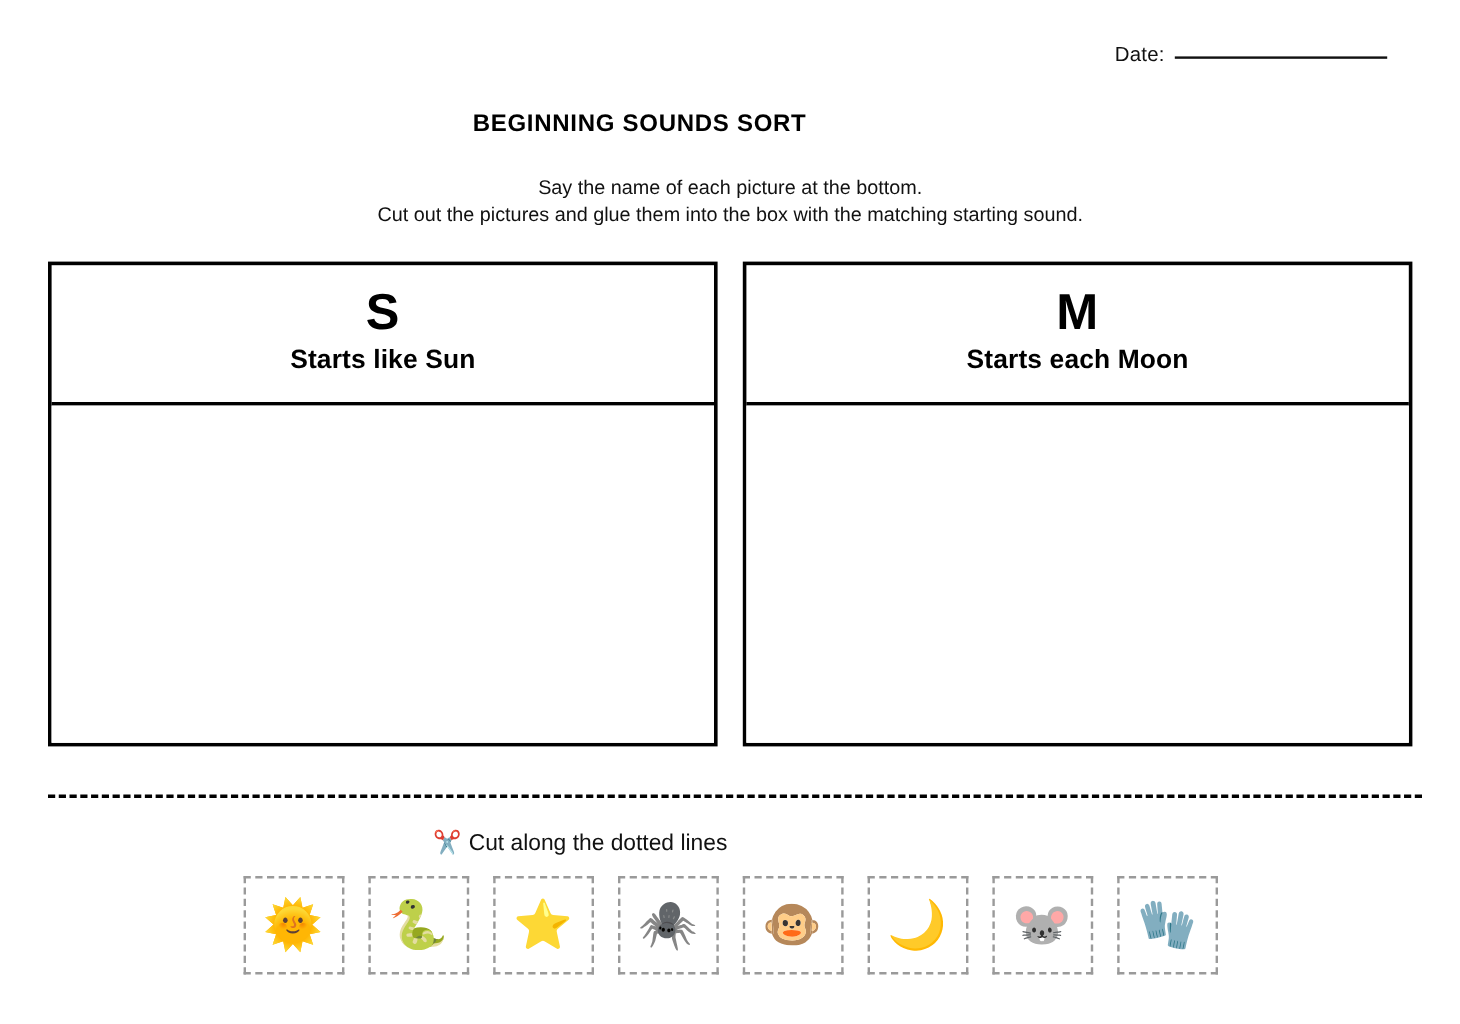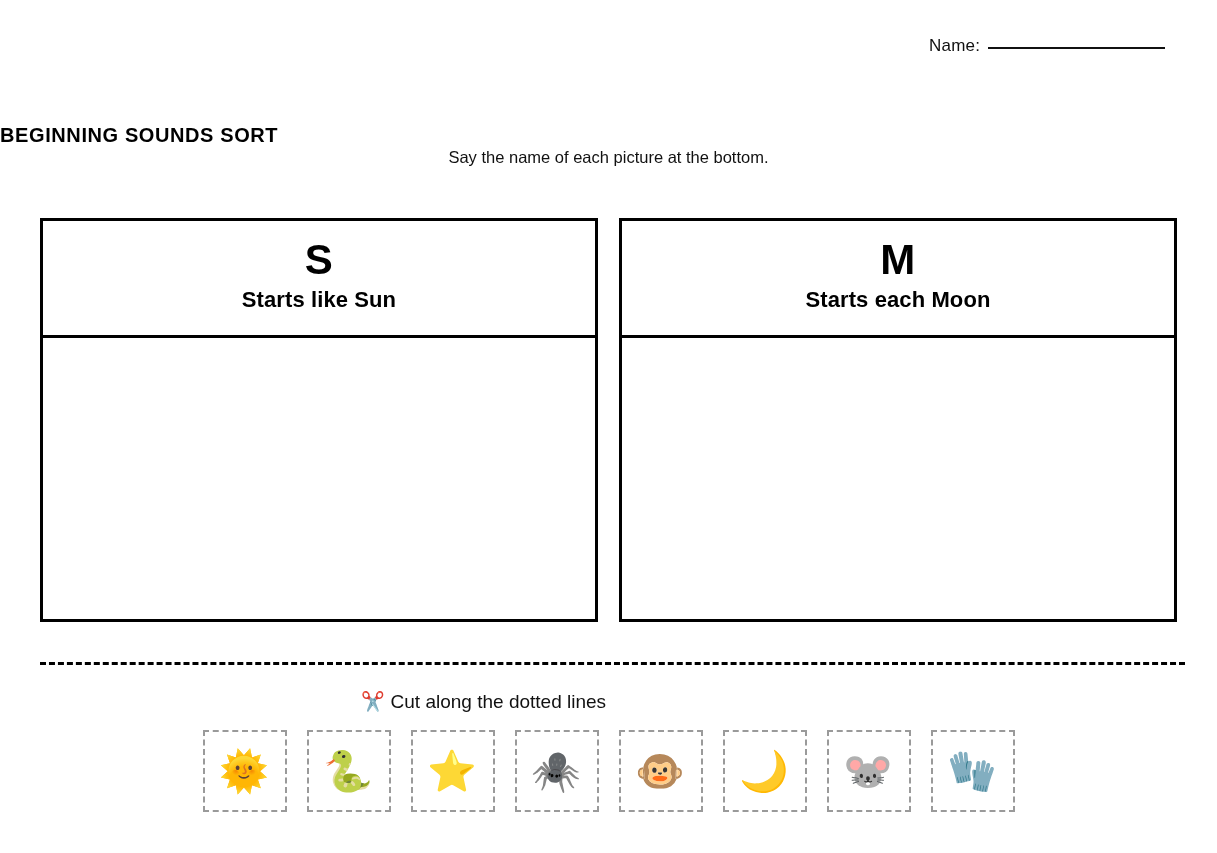--- a/index.html
+++ b/index.html
@@ -47,25 +47,24 @@
   }
   .rule-name { width: 203px; }
   .rule-date { width: 177px; }
 
   
   .sheet-title {
     position: absolute;
     top: 92px;
     left: 0;
     width: 1066px;
-    text-align: left;
+    text-align: center;
     font-size: 20px;
     font-weight: bold;
     letter-spacing: 0.6px;
-    margin-top: 32px;
   }
   .instructions {
     position: absolute;
     top: 146px;
     left: 0;
     width: 1217px;
     text-align: center;
     font-size: 16.5px;
     line-height: 22px;
     color: #111111;
@@ -164,29 +163,30 @@
   .picture-card .emoji {
     font-size: 40px;
     line-height: 1;
   }
 </style>
 </head>
 <body>
 
 <div class="name-date-row">
   <div class="field field-date">
-    <span class="field-label">Name:</span>
+    <span class="field-label">Date:</span>
     <span class="field-rule rule-date"></span>
   </div>
 </div>
 
 <div class="sheet-title">BEGINNING SOUNDS SORT</div>
 
 <div class="instructions">
   <div>Say the name of each picture at the bottom.</div>
+  <div>Cut out the pictures and glue them into the box with the matching starting sound.</div>
 </div>
 
 <div class="sort-area">
 
   <div class="sort-box">
     <div class="sort-box-header">
       <div class="sort-letter">S</div>
       <div class="sort-hint">Starts like Sun</div>
     </div>
     <div class="sort-box-drop"></div>

